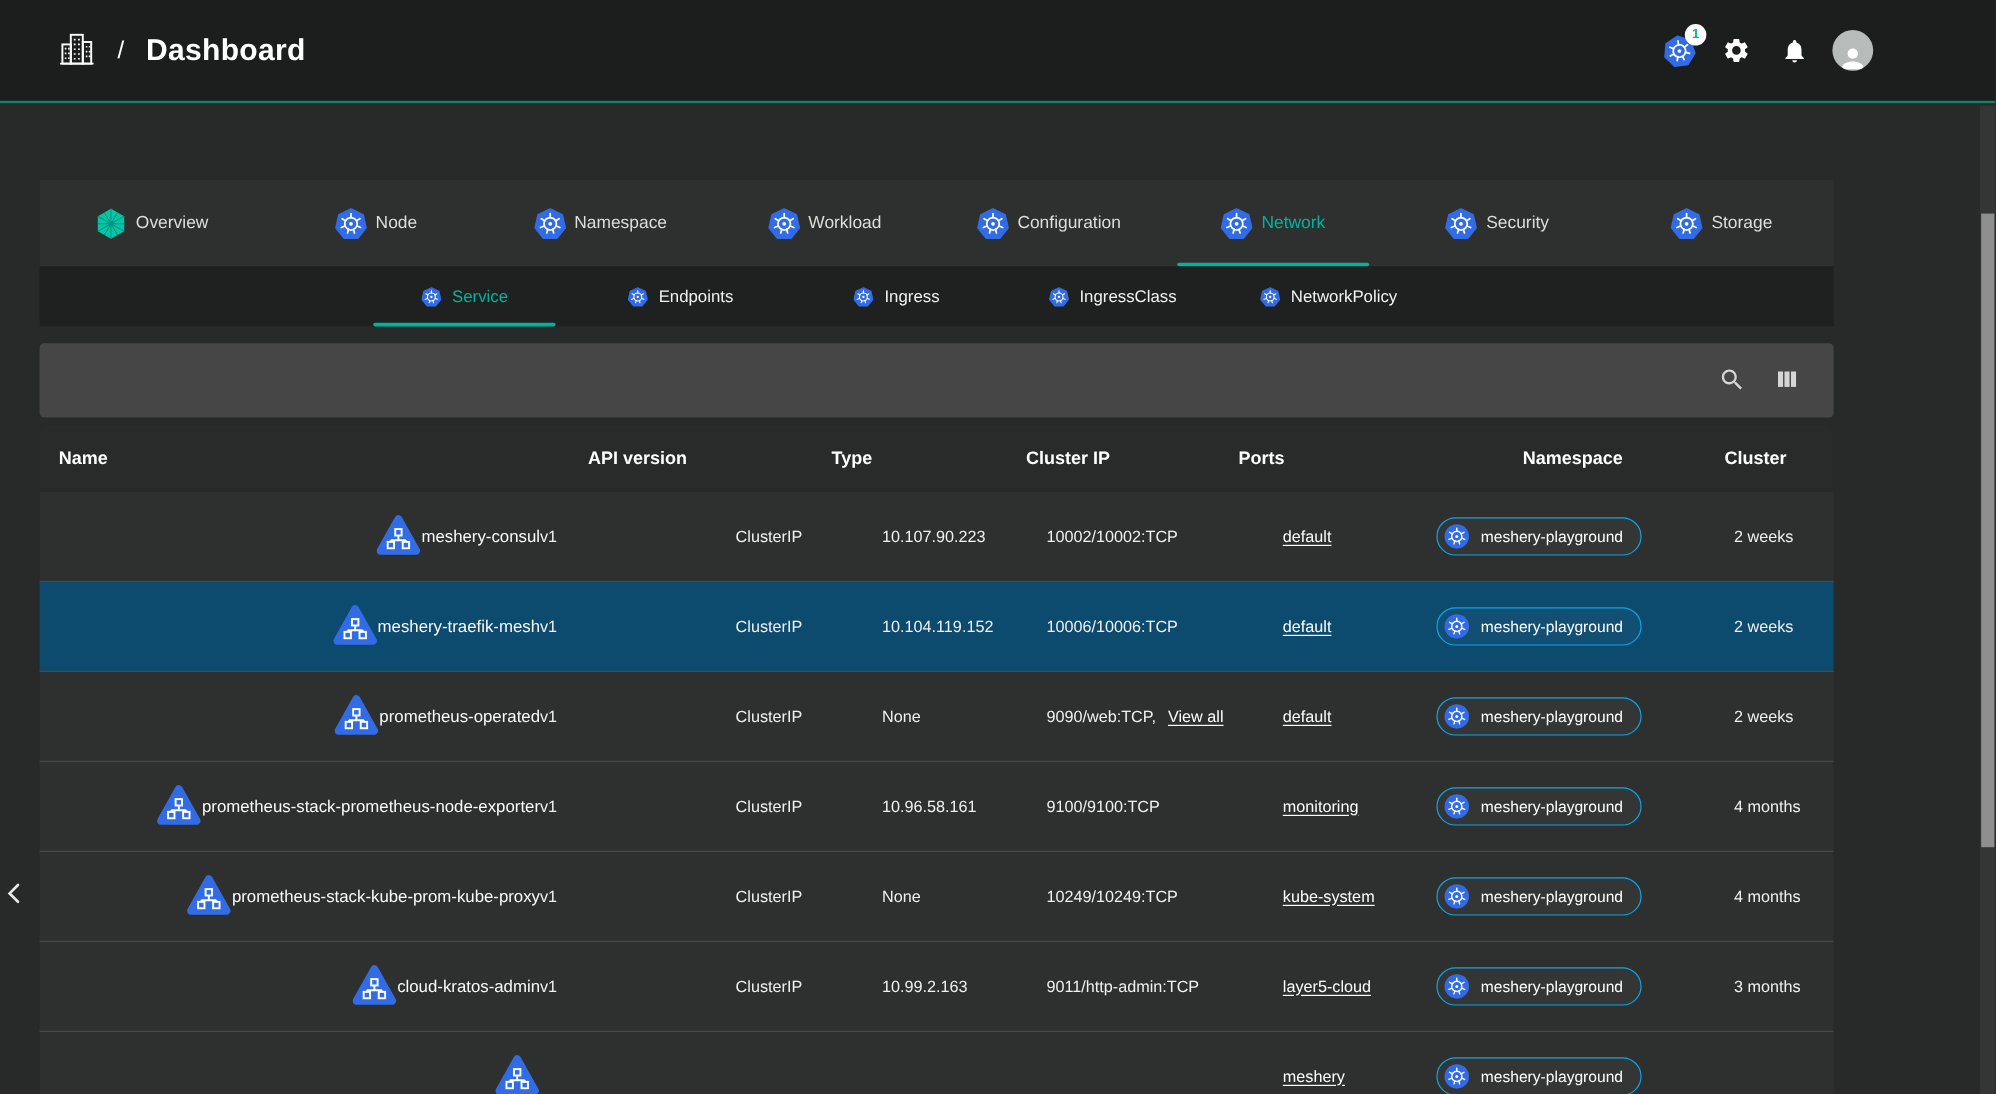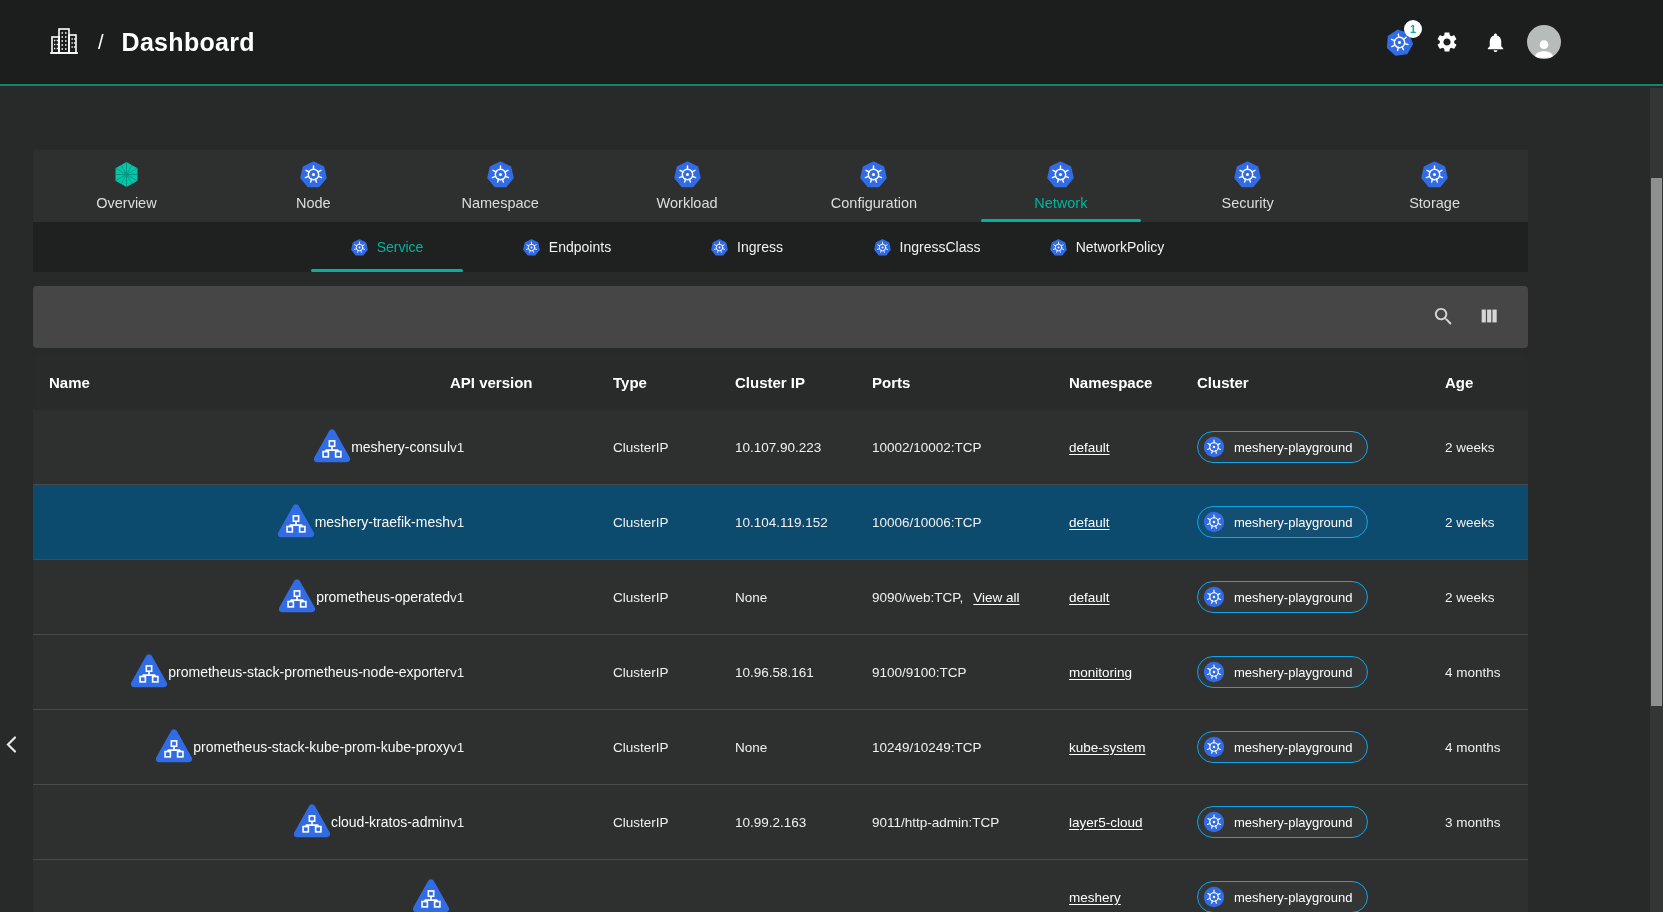--- a/index.html
+++ b/index.html
@@ -25,21 +25,21 @@
     position:absolute;top:-6px;right:-7px;width:18px;height:18px;border-radius:50%;
     background:#fff;color:#00B39F;font-size:11px;font-weight:700;
     display:flex;align-items:center;justify-content:center;
   }
   .avatar{width:34px;height:34px;border-radius:50%;background:#b7bbba;display:flex;align-items:flex-end;justify-content:center;overflow:hidden;}
   
   .tabs{
     position:absolute;left:33px;top:150px;width:1495px;height:72px;
     background:#2e302f;display:grid;grid-template-columns:repeat(8,1fr);
   }
-  .tab{position:relative;display:flex;flex-direction:column;align-items:center;justify-content:center;gap:7px;cursor:pointer;}
+  .tab{position:relative;display:flex;align-items:center;justify-content:center;gap:7px;cursor:pointer;}
   .tab-label{font-size:14.5px;color:#dcdedd;}
   .tab.selected .tab-label{color:#00B39F;}
   .tab.selected::after{
     content:"";position:absolute;bottom:0;left:50%;transform:translateX(-50%);
     width:160px;height:3.5px;border-radius:3px;background:#00B39F;
   }
   .tab-icon{height:27px;display:flex;}
   
   .subtabs{
     position:absolute;left:33px;top:222px;width:1495px;height:50px;
@@ -62,21 +62,21 @@
     box-sizing:border-box;padding-right:26px;
   }
   .tool-icon{width:24px;height:24px;display:flex;cursor:pointer;}
   
   .table{position:absolute;left:33px;top:354px;width:1495px;}
   .thead,.trow{
     display:grid;
     grid-template-columns:401px 163px 122px 137px 197px 128px 248px 1fr;
     box-sizing:border-box;padding-left:16px;align-items:center;
   }
-  .thead{height:56px;background:#282b2a;border-radius:8px 8px 0 0;}
+  .thead{height:56px;background:#282b2a;border-radius:8px 8px 0 0;gap:40px;}
   .th{font-size:15px;font-weight:700;color:#fff;cursor:pointer;}
   .trow{height:75px;background:#2d302f;border-bottom:1px solid #484a49;font-size:14px;color:#f0f0f0;cursor:pointer;}
   .trow.highlighted{background:#0c4a6e;}
   .name-cell{display:flex;align-items:center;justify-content:flex-end;}
   .svc-icon{width:38px;height:38px;display:flex;flex:0 0 auto;}
   .name-text{font-size:14px;color:#fafafa;}
   .cell{font-size:13.5px;}
   .ns-link,.ports-link{color:#fff;text-decoration:underline;text-underline-offset:2px;cursor:pointer;}
   .ports-cell{display:flex;align-items:center;gap:10px;}
   .chip{

